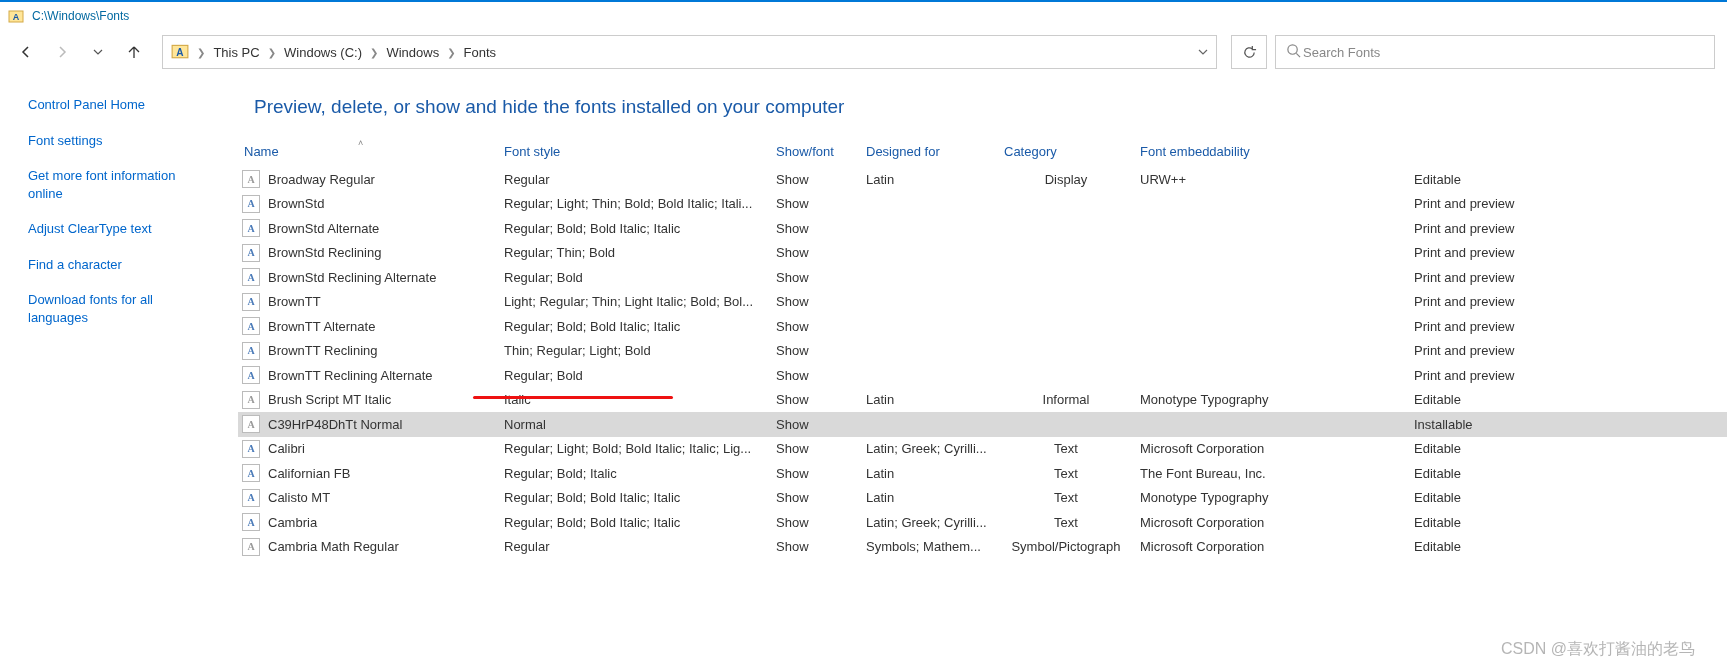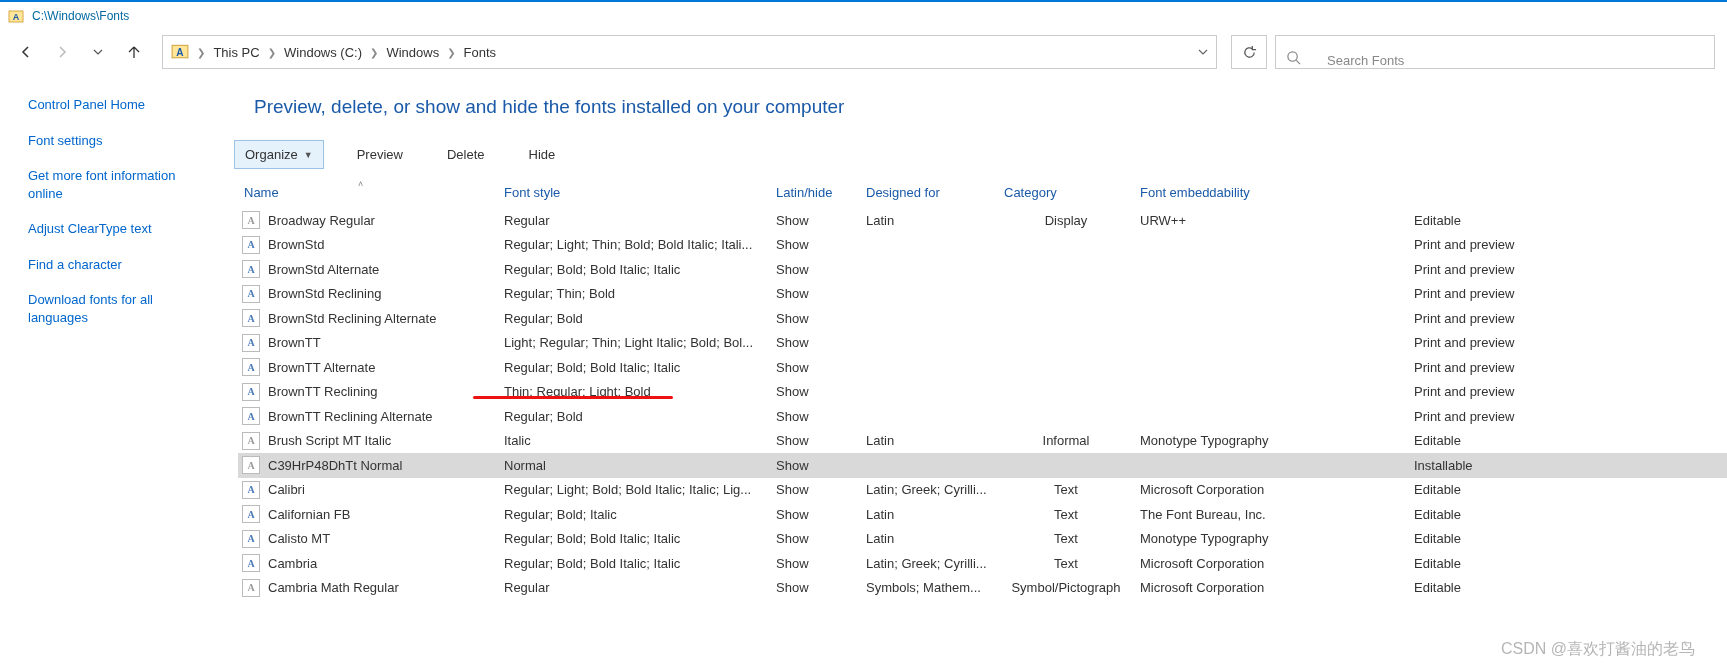--- a/index.html
+++ b/index.html
@@ -10,21 +10,21 @@
   .title-bar .title { color: #0369a1; font-size: 12px; }
 
   .nav-bar { height: 44px; display: flex; align-items: center; padding: 0 12px; gap: 8px; }
   .nav-btn { width: 28px; height: 28px; display: flex; align-items: center; justify-content: center; color: #555; cursor: pointer; }
   .nav-btn.disabled { color: #bbb; }
   .address-box { flex: 1; height: 34px; border: 1px solid #ccc; display: flex; align-items: center; padding: 0 8px; gap: 8px; margin: 0 6px; }
   .address-box .crumb { color: #333; cursor: pointer; }
   .address-box .sep { color: #888; font-size: 10px; }
   .address-right { display: flex; align-items: center; gap: 10px; margin-left: auto; color: #666; }
   .refresh-box { width: 36px; height: 34px; border: 1px solid #ccc; display: flex; align-items: center; justify-content: center; color: #555; cursor: pointer; }
-  .search-box { width: 440px; height: 34px; border: 1px solid #ccc; display: flex; align-items: flex-end; padding: 0 10px; gap: 26px; color: #888; }
+  .search-box { width: 440px; height: 34px; border: 1px solid #ccc; display: flex; align-items: center; padding: 0 10px; gap: 2px; color: #888; }
   .search-box input { border: none; outline: none; width: 100%; font-size: 13px; color: #333; }
   .search-box input::placeholder { color: #888; }
 
   .content { display: flex; height: calc(100% - 74px); }
   .sidebar { width: 220px; padding: 22px 12px 12px 28px; }
   .sidebar a { display: block; color: #0066cc; text-decoration: none; margin-bottom: 18px; font-size: 13px; line-height: 1.35; }
 
   .main { flex: 1; padding: 0 0 0 0; position: relative; }
   .main-hdr { color: #1a5aa8; font-size: 19px; padding: 22px 0 18px 34px; }
   .toolbar { display: flex; align-items: center; gap: 22px; padding: 4px 0 8px 14px; }
@@ -139,34 +139,25 @@
     <a href="#">Font settings</a>
     <a href="#">Get more font information online</a>
     <a href="#">Adjust ClearType text</a>
     <a href="#">Find a character</a>
     <a href="#">Download fonts for all languages</a>
   </div>
 
   <div class="main">
     <div class="main-hdr">Preview, delete, or show and hide the fonts installed on your computer</div>
 
-    <div class="toolbar">
-      <div class="tb-btn boxed">
-        <span>Organize</span>
-        <span class="tb-caret">▼</span>
-      </div>
-      <div class="tb-btn">Preview</div>
-      <div class="tb-btn">Delete</div>
-      <div class="tb-btn">Hide</div>
-    </div>
 
     <div class="columns">
       <div class="col name"><span>Name</span><span class="sort-caret">˄</span></div>
       <div class="col style">Font style</div>
-      <div class="col show">Latin/hide</div>
+      <div class="col show">Show/font</div>
       <div class="col designed">Designed for</div>
       <div class="col category">Category</div>
       <div class="col embed">Font embeddability</div>
     </div>
 
     <div class="rows" id="rows">
         <div class="row">
           <div class="cell name-cell">
             <span class="font-icon dim">A</span>
             <span>Broadway Regular</span>

